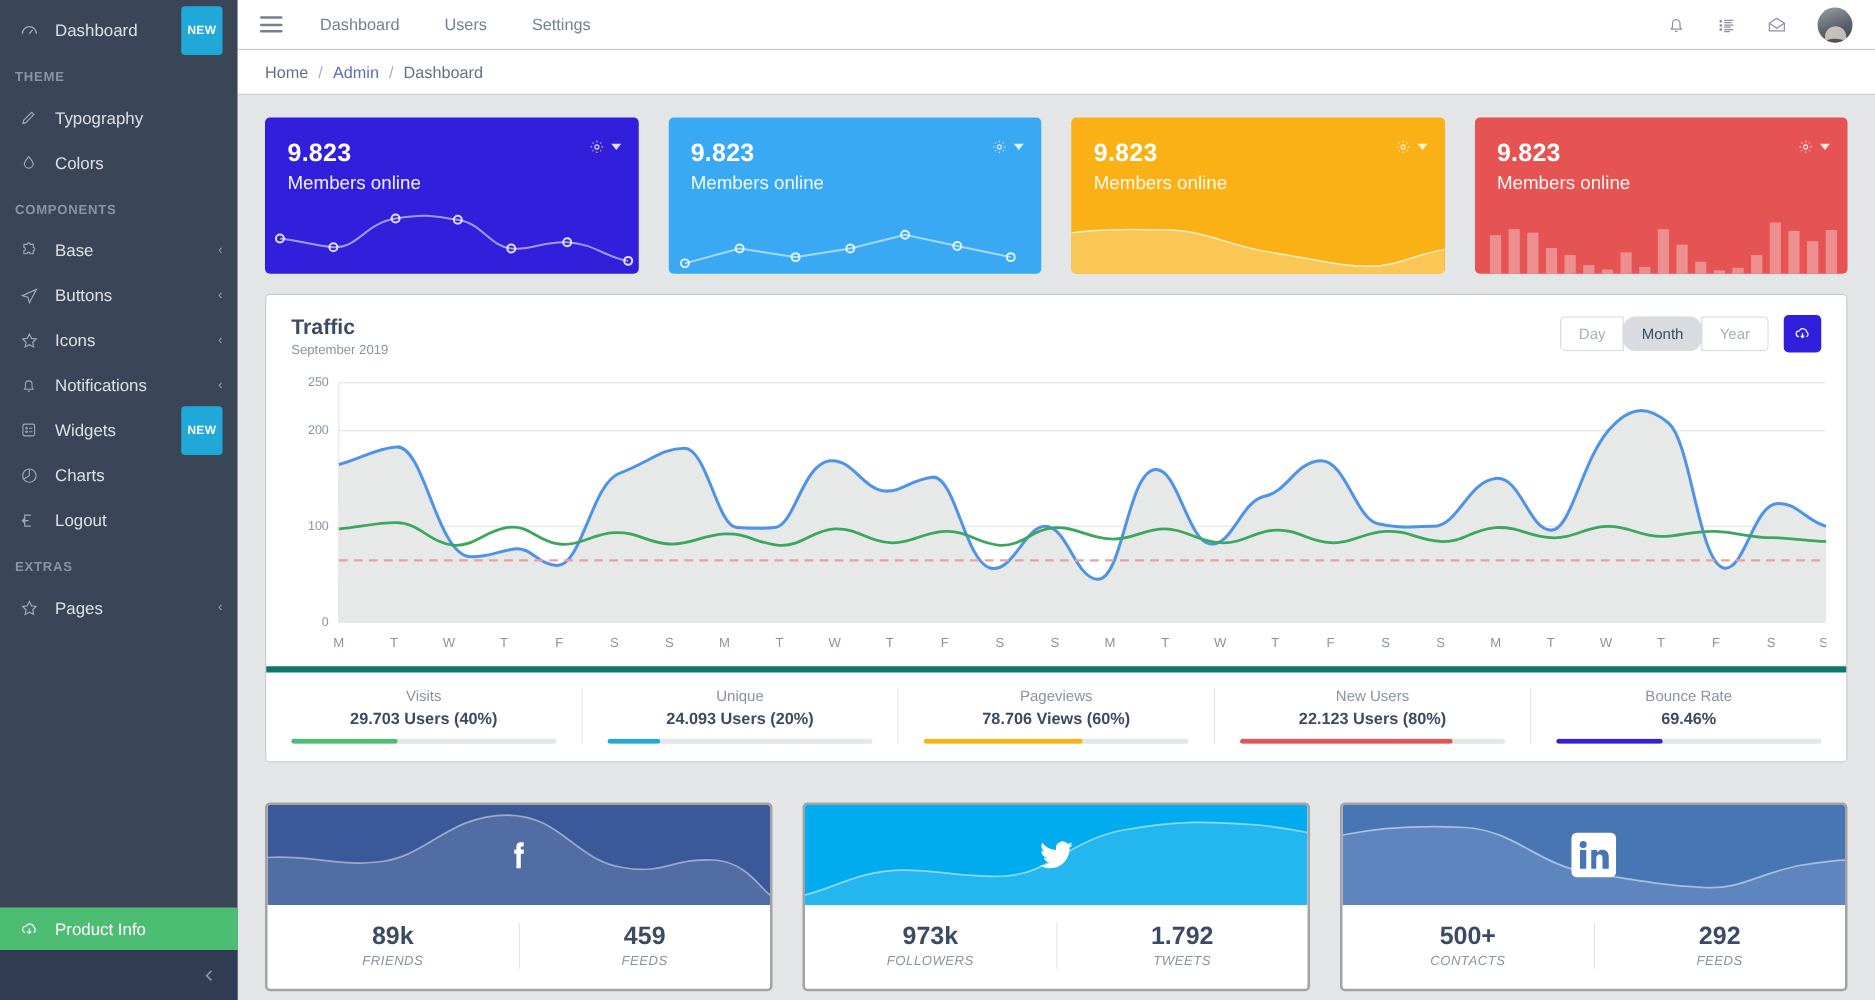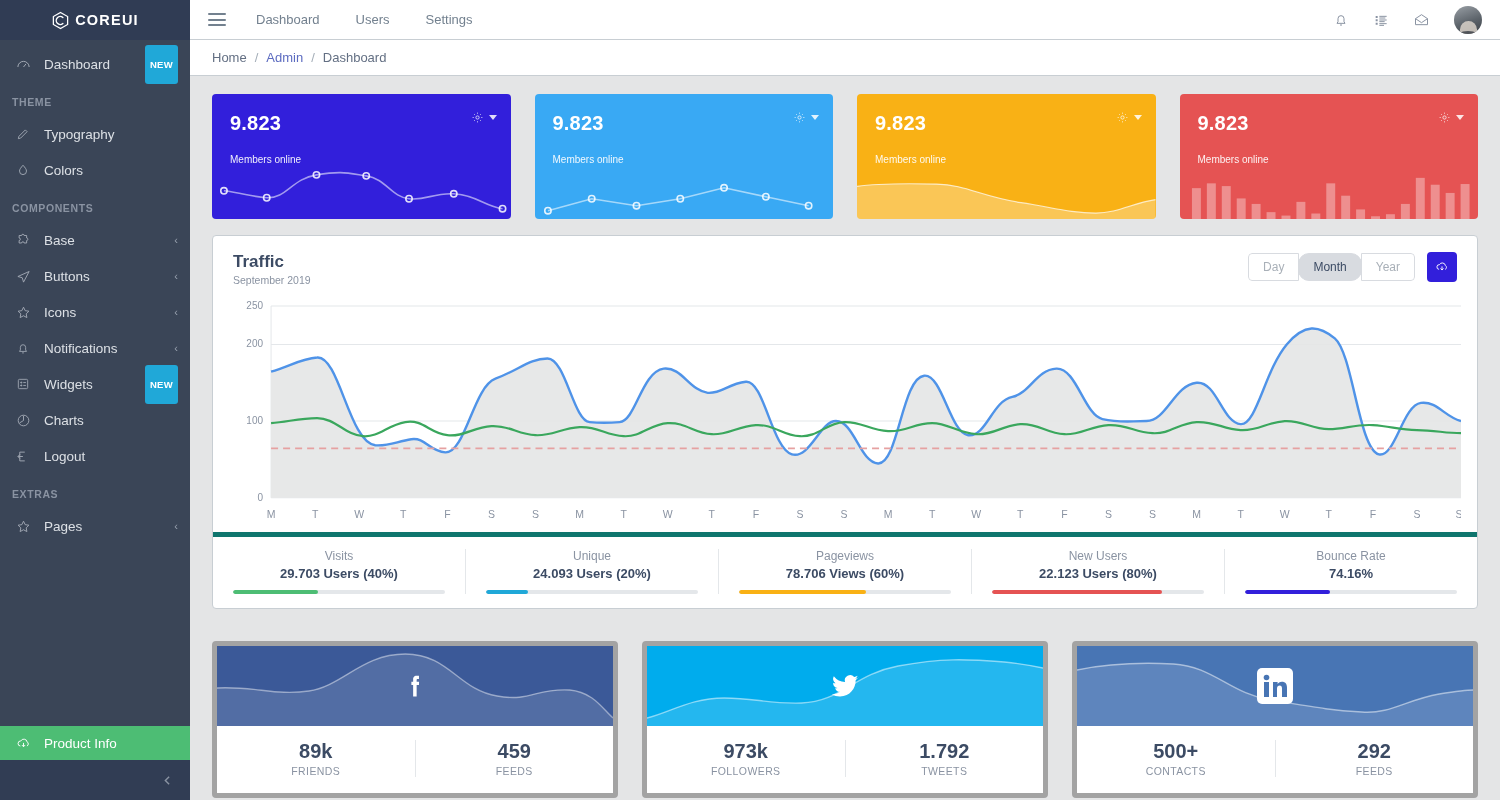--- a/index.html
+++ b/index.html
@@ -101,21 +101,21 @@
   .breadcrumb-bar .crumb-link { color: #5c6bc0; cursor: pointer; text-decoration: none;}
   .content { flex: 1; padding: 18px 22px 0 22px; overflow: hidden; }
 
   
   .widgets-row { display: flex; gap: 24px; margin-bottom: 16px; }
   .widget {
     flex: 1; height: 125px; border-radius: 4px;
     position: relative; overflow: hidden; color: #fff;
   }
   .widget .w-value { font-size: 20px; font-weight: bold; padding: 18px 0 0 18px; letter-spacing: .2px;}
-  .widget .w-label { font-size: 10px; padding: 3px 0 0 18px; opacity: .92; margin-top: 16px;}
+  .widget .w-label { font-size: 15px; padding: 3px 0 0 18px; opacity: .92;}
   .widget .w-menu {
     position: absolute; right: 14px; top: 17px;
     display: flex; align-items: center; gap: 5px; cursor: pointer; opacity: .85;
   }
   .widget .w-caret { width:0;height:0;border-left:4px solid transparent;border-right:4px solid transparent;border-top:5px solid #fff;}
   .widget svg.spark { position: absolute; left: 0; bottom: 0; width: 100%; }
   .w-primary { background: #321fdb; }
   .w-info    { background: #39a9f4; }
   .w-warning { background: #f9b115; }
   .w-danger  { background: #e55353; }
@@ -151,50 +151,41 @@
   .stat-cell { flex: 1; padding: 0 20px; text-align: center; border-left: 1px solid #e4e7ea; }
   .stat-cell:first-child { border-left: none; }
   .stat-name { font-size: 12px; color: #8a93a2; }
   .stat-value { font-size: 13px; font-weight: bold; color: #3c4b64; margin-top: 3px; }
   .progress { height: 4px; background: #e4e7ea; border-radius: 2px; margin-top: 9px; overflow: hidden;}
   .progress > div { height: 100%; border-radius: 2px; }
 
   
   .social-row { display: flex; gap: 24px; }
   .social-card {
-    flex: 1; background: #fff; border: 5px solid #a3a3a3; border-radius: 4px;
+    flex: 1; background: #fff; border: 2px solid #a3a3a3; border-radius: 4px;
     overflow: hidden;
   }
   .social-head { height: 80px; position: relative; overflow: hidden; }
   .social-head svg.wave { position: absolute; inset: 0; width: 100%; height: 100%; }
   .social-icon {
     position: absolute; left: 50%; top: 50%; transform: translate(-50%,-50%);
     z-index: 3;
   }
   .social-body { display: flex; padding: 14px 0 16px 0; }
   .social-cell { flex: 1; text-align: center; border-left: 1px solid #e4e7ea; }
   .social-cell:first-child { border-left: none; }
   .social-num { font-size: 20px; font-weight: bold; color: #3c4b64; }
-  .social-cap { font-size: 10.5px; color: #8a93a2; text-transform: uppercase; letter-spacing: .4px; margin-top: 2px;}
+  .social-cap { font-size: 10.5px; color: #8a93a2; text-transform: uppercase; letter-spacing: .4px; margin-top: 2px; font-style: italic;}
 </style>
 </head>
 <body>
 
 <div class="app">
 
   <aside class="sidebar">
-    <div class="sidebar-brand">
-      <div class="brand-logo">
-        <svg class="brand-hex" viewBox="0 0 24 24">
-          <path d="M12 1.8 21 7v10l-9 5.2L3 17V7z" fill="none" stroke="#fff" stroke-width="1.6"></path>
-          <path d="M15 8.3a5 5 0 1 0 0 7.4" fill="none" stroke="#fff" stroke-width="1.8" stroke-linecap="round"></path>
-        </svg>
-        <span class="brand-text">COREUI</span>
-      </div>
-    </div>
 
     <nav class="sidebar-nav">
 
       <div class="nav-item" style="margin-top:6px;">
         <span class="nav-icon">
           <svg width="15" height="15" viewBox="0 0 24 24" fill="none" stroke="#c4cad3" stroke-width="1.6">
             <path d="M3 16a9 9 0 0 1 18 0"></path>
               <path d="M12 16l4-5"></path>
           </svg>
         </span>
@@ -562,21 +553,21 @@
           </div>
           <div class="stat-cell">
             <div class="stat-name">New Users</div>
             <div class="stat-value">22.123 Users (80%)</div>
             <div class="progress">
                 <div style="width:80%;background:#e55353"></div>
               </div>
           </div>
           <div class="stat-cell">
             <div class="stat-name">Bounce Rate</div>
-            <div class="stat-value">74.16%</div>
+            <div class="stat-value">69.46%</div>
             <div class="progress">
                 <div style="width:40%;background:#321fdb"></div>
               </div>
           </div>
         </div>
       </div>
 
       <div class="social-row">
 
         <div class="social-card">

